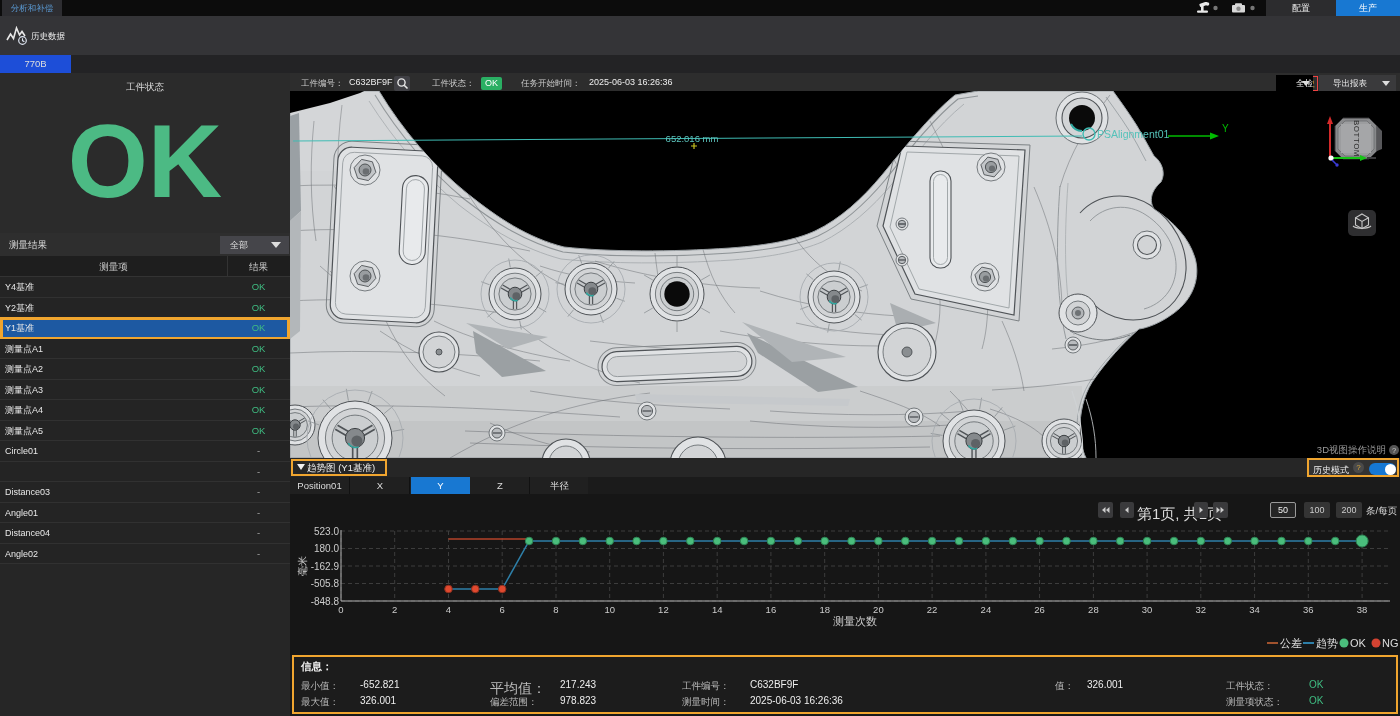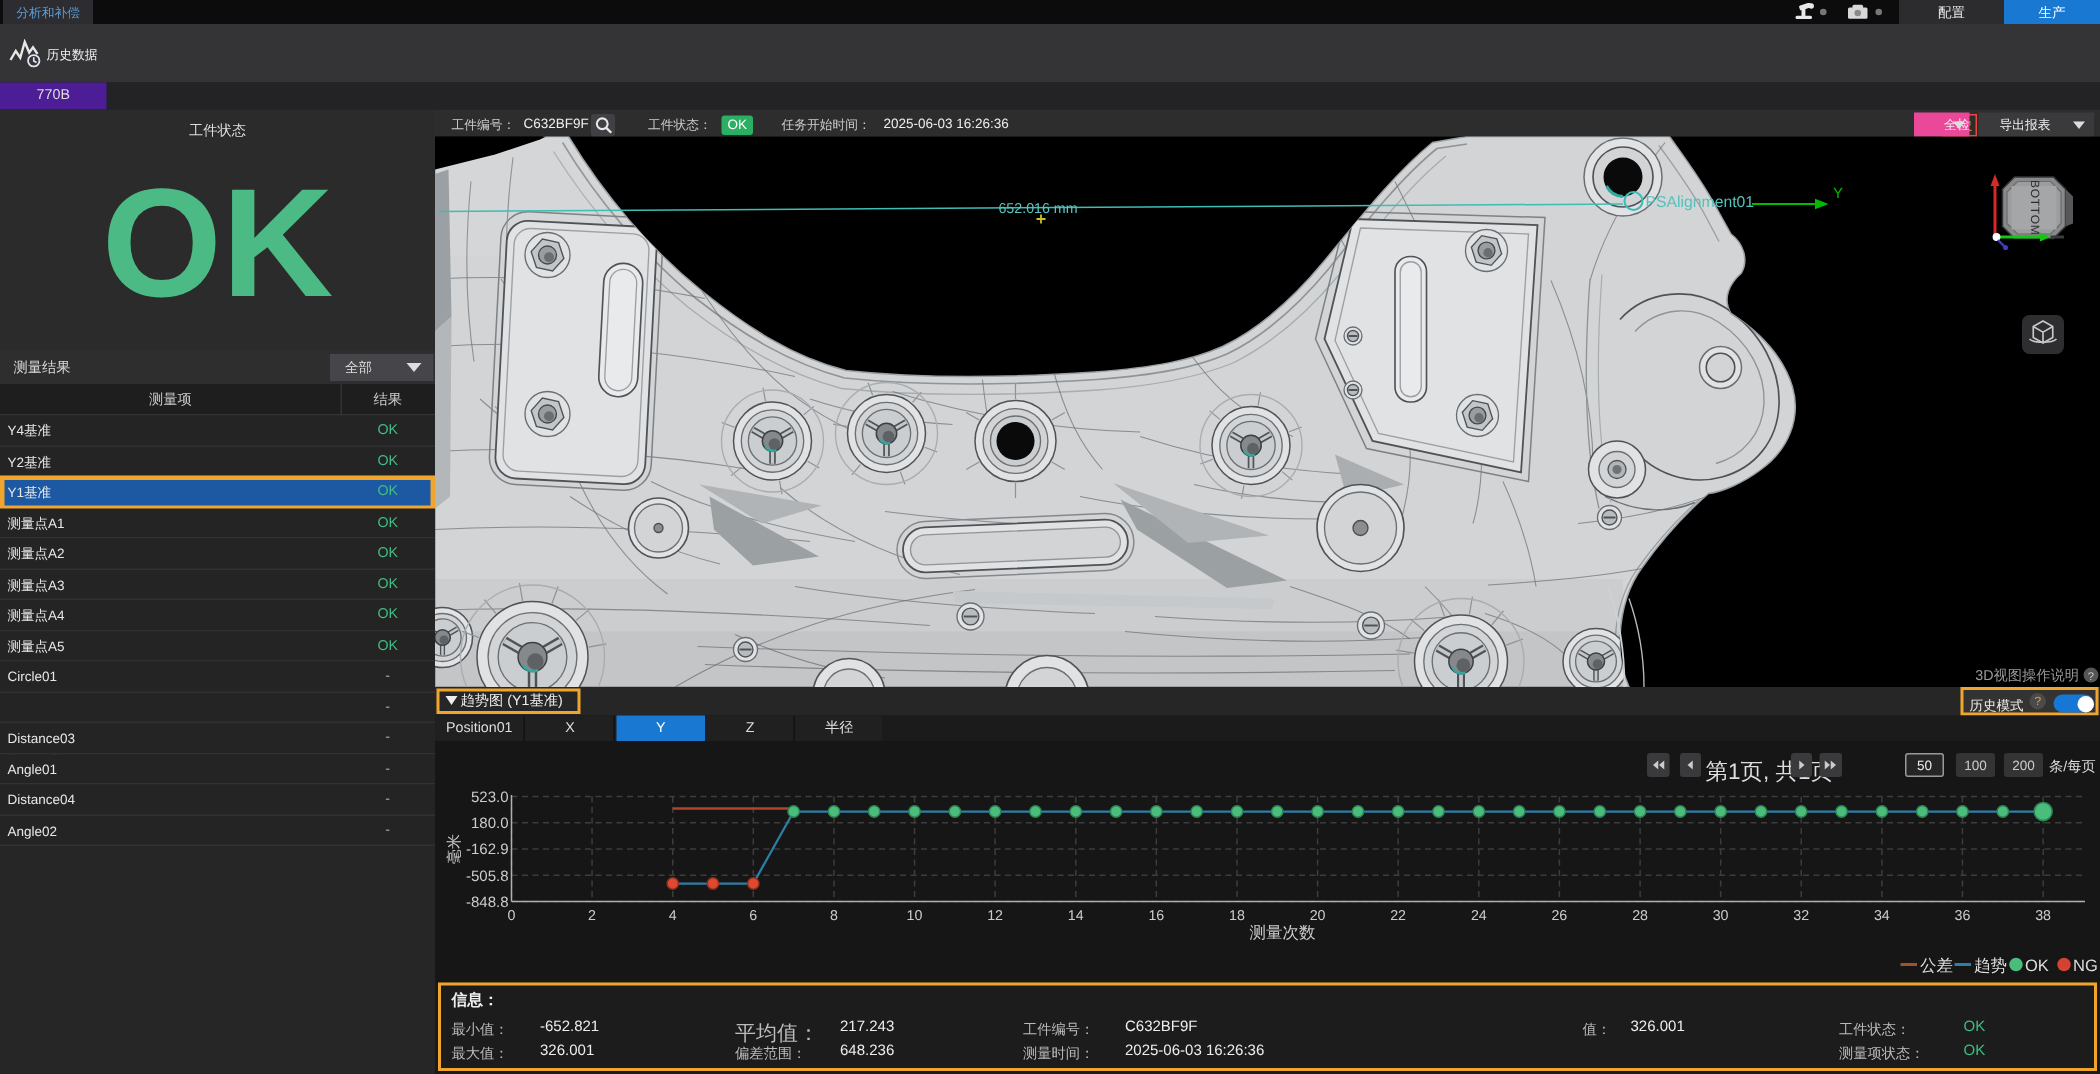--- a/index.html
+++ b/index.html
@@ -30,21 +30,21 @@
 <div class="abs" style="left:1266px;top:0;width:70px;height:16px;background:#2c2c2e;color:#e8e8e8;font-size:9px;line-height:16px;text-align:center;">配置</div>
 <div class="abs" style="left:1336px;top:0;width:64px;height:16px;background:#1878d2;color:#fff;font-size:9px;line-height:16px;text-align:center;">生产</div>
 <div class="abs" style="left:0;top:16px;width:1400px;height:39px;background:#343437;"></div>
 <svg class="abs" style="left:6px;top:26px;" width="24" height="20" viewBox="0 0 24 20">
   <polyline points="1,14 4.5,8 7.5,12.5 10.5,2 13.5,9 16,5.5 19,10" fill="none" stroke="#e8e8e8" stroke-width="1.6"></polyline>
   <circle cx="16.5" cy="14.5" r="3.8" fill="none" stroke="#dfe6f2" stroke-width="1.2"></circle>
   <path d="M16.5 12.2 v2.4 l1.9 1.1" fill="none" stroke="#dfe6f2" stroke-width="1.1"></path>
 </svg>
 <div class="abs" style="left:31px;top:31px;color:#eee;font-size:8.5px;">历史数据</div>
 <div class="abs" style="left:0;top:55px;width:1400px;height:18px;background:#232325;"></div>
-<div class="abs" style="left:0;top:55px;width:71px;height:18px;background:#4c1d95;color:#ddd;font-size:9.5px;line-height:18px;text-align:center;">770B</div>
+<div class="abs" style="left:0;top:55px;width:71px;height:18px;background:#1d4ed8;color:#ddd;font-size:9.5px;line-height:18px;text-align:center;">770B</div>
 <div class="abs" style="left:0;top:73px;width:290px;height:643px;background:#262626;"></div>
 <div class="abs" style="left:0;top:73px;width:290px;height:160px;background:#2b2b2b;"></div>
 <div class="abs" style="left:0;top:81px;width:290px;text-align:center;color:#ddd;font-size:9.5px;">工件状态</div>
 <div class="abs" style="left:0;top:110px;width:290px;text-align:center;color:#4cba84;font-size:103px;font-weight:bold;letter-spacing:0;line-height:103px;">OK</div>
 <div class="abs" style="left:0;top:233px;width:290px;height:23px;background:#2e2e2e;"></div>
 <div class="abs" style="left:9px;top:239px;color:#ddd;font-size:9.5px;">测量结果</div>
 <div class="abs" style="left:220px;top:236px;width:69px;height:18px;background:#45454a;color:#ddd;font-size:9px;line-height:18px;padding-left:10px;">全部</div>
 <div class="abs" style="left:271px;top:242px;width:0;height:0;border-left:5px solid transparent;border-right:5px solid transparent;border-top:6px solid #ddd;"></div>
 <div class="abs" style="left:0;top:256px;width:290px;height:21px;background:#1e1e1e;border-bottom:1px solid #333;"></div>
 <div class="abs" style="left:0;top:256px;width:227px;text-align:center;line-height:21px;color:#ccc;font-size:9.5px;">测量项</div>
@@ -99,21 +99,21 @@
 <div class="abs" style="left:394px;top:76px;width:16px;height:15px;background:#404045;border-radius:2px;"></div>
 <svg class="abs" style="left:396px;top:77px;" width="13" height="13" viewBox="0 0 13 13">
   <circle cx="5.5" cy="5.5" r="3.6" fill="none" stroke="#e8e8e8" stroke-width="1.4"></circle>
   <line x1="8.2" y1="8.2" x2="11.5" y2="11.5" stroke="#e8e8e8" stroke-width="1.6"></line>
 </svg>
 <div class="abs" style="left:432px;top:78px;color:#ccc;font-size:8.5px;">工件状态：</div>
 <div class="abs" style="left:481px;top:77px;width:21px;height:13px;background:#2aaf63;border-radius:2px;color:#fff;font-size:9px;line-height:13px;text-align:center;">OK</div>
 <div class="abs" style="left:521px;top:78px;color:#ccc;font-size:8.5px;">任务开始时间：</div>
 <div class="abs" style="left:589px;top:77px;color:#eee;font-size:9px;">2025-06-03 16:26:36</div>
 <div class="abs" style="left:1295px;top:76px;width:23px;height:15px;border:1px solid #ef4444;color:#e59b2c;font-size:8.5px;line-height:13px;text-align:center;">历史</div>
-<div class="abs" style="left:1276px;top:75px;width:37px;height:16px;background:#ec4899;color:#eee;font-size:8.5px;line-height:16px;text-align:right;padding-left:20px;">全检</div>
+<div class="abs" style="left:1276px;top:75px;width:37px;height:16px;background:#000000;color:#eee;font-size:8.5px;line-height:16px;text-align:right;padding-left:20px;">全检</div>
 <div class="abs" style="left:1302px;top:81px;width:0;height:0;border-left:4px solid transparent;border-right:4px solid transparent;border-top:5px solid #ddd;"></div>
 <div class="abs" style="left:1319px;top:75px;width:77px;height:16px;background:#3a3a3c;color:#eee;font-size:8.5px;line-height:16px;text-align:left;padding-left:14px;">导出报表</div>
 <div class="abs" style="left:1382px;top:81px;width:0;height:0;border-left:4px solid transparent;border-right:4px solid transparent;border-top:5px solid #ddd;"></div>
 <svg class="abs" style="left:290px;top:91px;" width="1110" height="367" viewBox="0 0 1110 367" font-family="Liberation Sans">
       <rect width="1110" height="367" fill="#000"></rect>
       <defs>
         <clipPath id="bodyclip">
           <path d="M0,367 L0,21 L74,0 L89,0 C 112,38 143,75 178,103 C 208,127 238,147 274,156 C 320,161 380,161 440,157 C 480,154 505,149 525,140 C 550,128 572,108 592,84 C 612,60 638,26 665,4 L 688,0 L 823,0 C 833,14 845,30 854,47 L 864,65 C 872,71 876,82 871,91 C 863,98 858,108 864,118 C 884,131 899,147 905,167 C 911,188 902,209 884,222 C 872,231 858,237 849,238 C 833,252 817,270 805,287 C 796,299 791,315 790,333 C 789,347 792,358 796,367 Z"></path>
         </clipPath>
       </defs>
@@ -596,21 +596,21 @@
 <div class="abs" style="left:1366px;top:505px;color:#ddd;font-size:9.5px;white-space:nowrap;">条/每页</div>
 <div class="abs" style="left:292px;top:655px;width:1106px;height:59px;border:2px solid #f0a52f;background:#1c1c1c;"></div>
 <div class="abs" style="left:301px;top:660px;color:#eee;font-size:10.5px;font-weight:bold;">信息：</div>
 <div class="abs" style="left:301px;top:680px;color:#bbb;font-size:9.5px;">最小值：</div>
 <div class="abs" style="left:360px;top:679px;color:#eee;font-size:10px;">-652.821</div>
 <div class="abs" style="left:301px;top:696px;color:#bbb;font-size:9.5px;">最大值：</div>
 <div class="abs" style="left:360px;top:695px;color:#eee;font-size:10px;">326.001</div>
 <div class="abs" style="left:490px;top:680px;color:#bbb;font-size:14px;">平均值：</div>
 <div class="abs" style="left:560px;top:679px;color:#eee;font-size:10px;">217.243</div>
 <div class="abs" style="left:490px;top:696px;color:#bbb;font-size:9.5px;">偏差范围：</div>
-<div class="abs" style="left:560px;top:695px;color:#eee;font-size:10px;">648.236</div>
+<div class="abs" style="left:560px;top:695px;color:#eee;font-size:10px;">978.823</div>
 <div class="abs" style="left:682px;top:680px;color:#bbb;font-size:9.5px;">工件编号：</div>
 <div class="abs" style="left:750px;top:679px;color:#eee;font-size:10px;">C632BF9F</div>
 <div class="abs" style="left:682px;top:696px;color:#bbb;font-size:9.5px;">测量时间：</div>
 <div class="abs" style="left:750px;top:695px;color:#eee;font-size:10px;">2025-06-03 16:26:36</div>
 <div class="abs" style="left:1055px;top:680px;color:#bbb;font-size:9.5px;">值：</div>
 <div class="abs" style="left:1087px;top:679px;color:#eee;font-size:10px;">326.001</div>
 <div class="abs" style="left:1226px;top:680px;color:#bbb;font-size:9.5px;">工件状态：</div>
 <div class="abs" style="left:1309px;top:679px;color:#3fbd82;font-size:10px;">OK</div>
 <div class="abs" style="left:1226px;top:696px;color:#bbb;font-size:9.5px;">测量项状态：</div>
 <div class="abs" style="left:1309px;top:695px;color:#3fbd82;font-size:10px;">OK</div>

